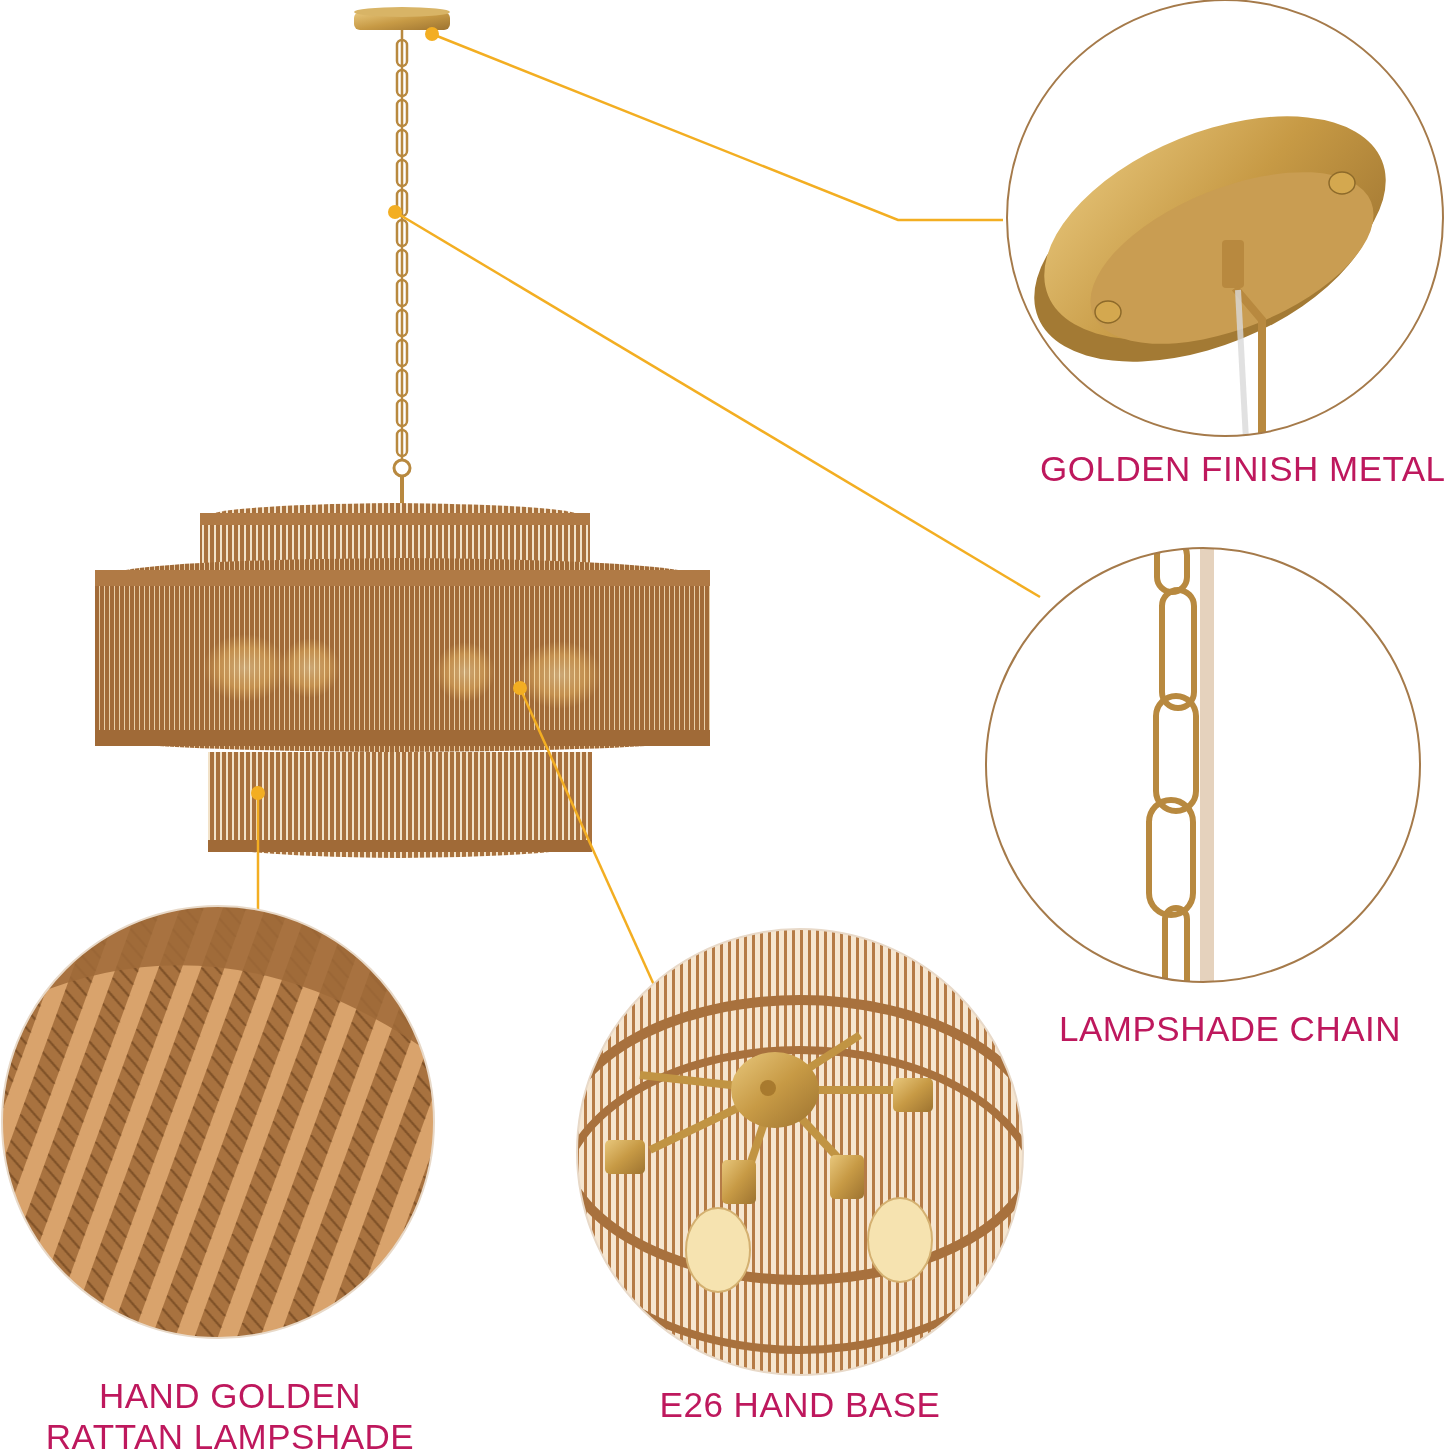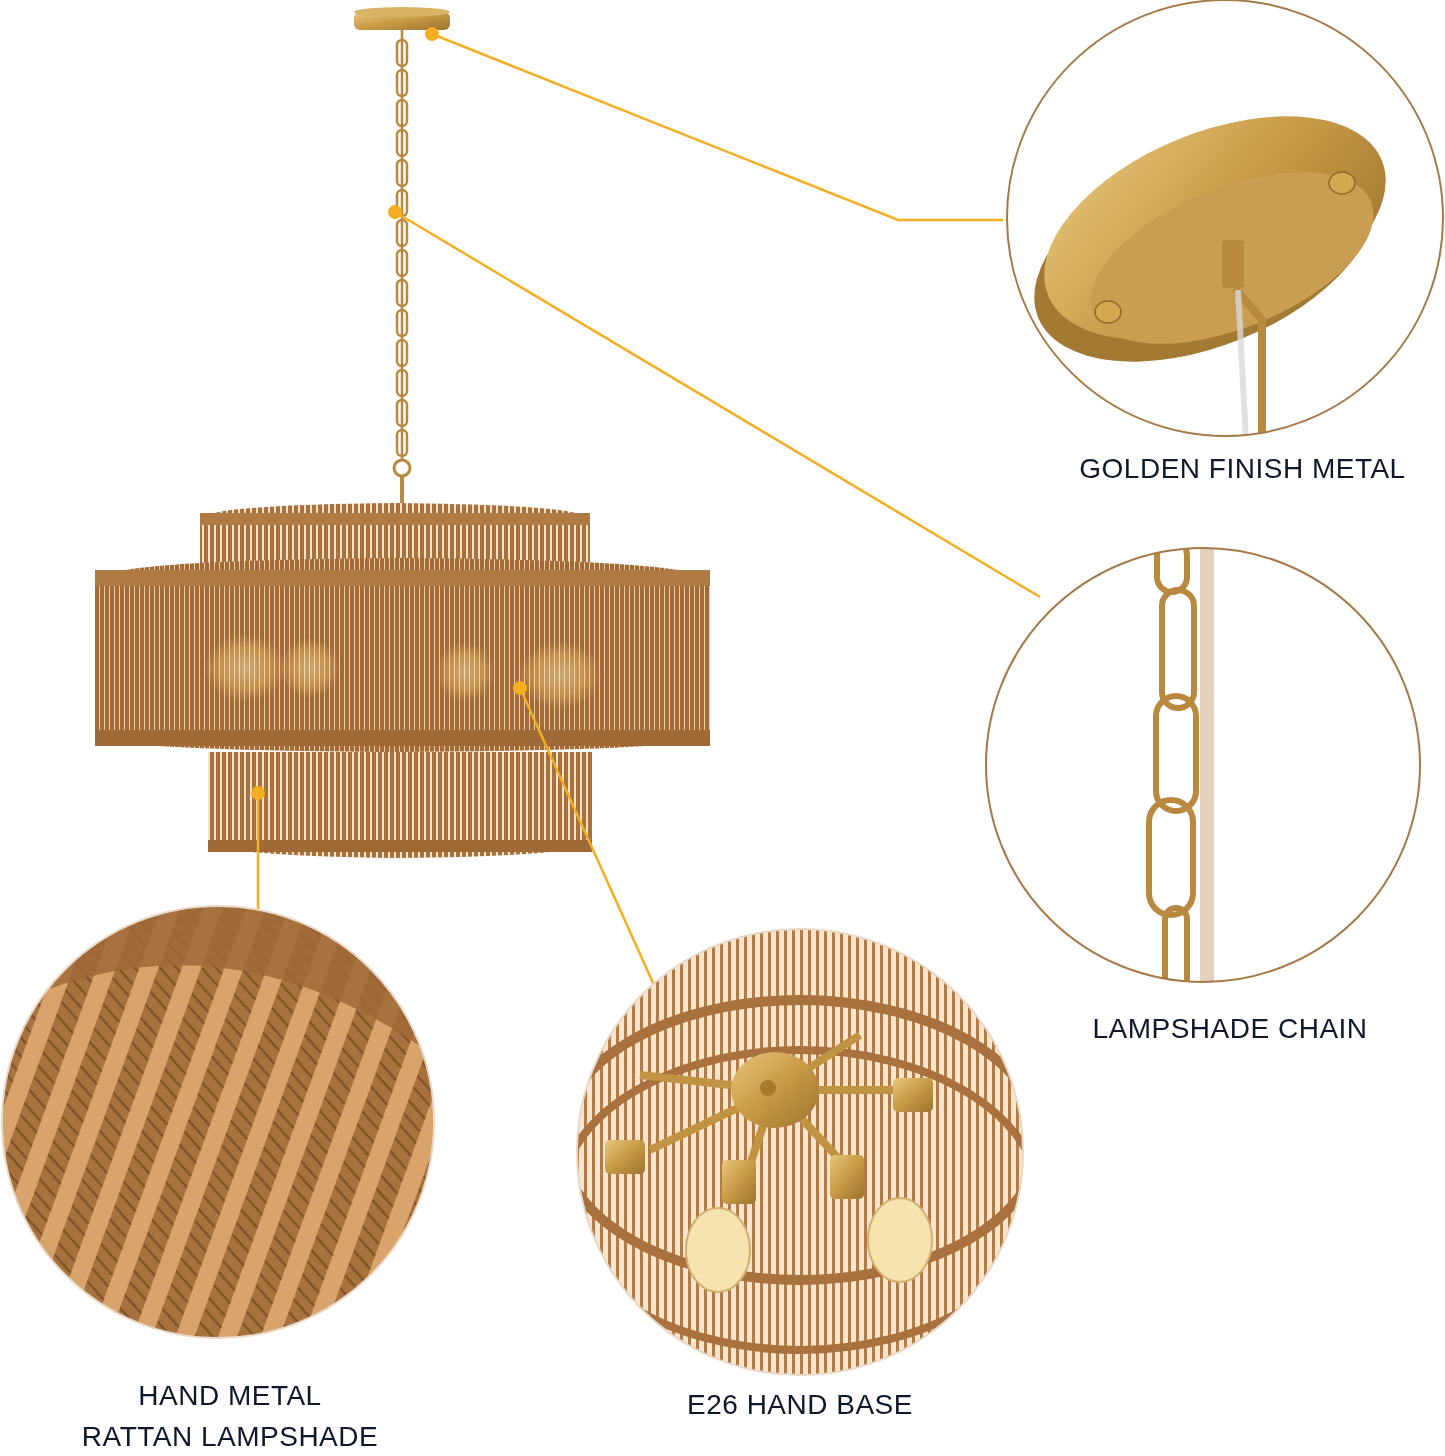--- a/index.html
+++ b/index.html
@@ -1,18 +1,18 @@
 <!DOCTYPE html>
 <html><head>
 <meta charset="utf-8">
 <style>
   html, body { margin:0; padding:0; background:#ffffff; }
   body { width:1445px; height:1456px; position:relative; overflow:hidden; font-family:"Liberation Sans", sans-serif; }
   svg.overlay { position:absolute; left:0; top:0; }
-  .label { position:absolute; color:#0f172a; font-family:"Liberation Sans", sans-serif; font-size:28px; letter-spacing:0.5px; text-align:center; white-space:nowrap; line-height:38px; }
+  .label { position:absolute; color:#be185d; font-family:"Liberation Sans", sans-serif; font-size:35px; letter-spacing:0.5px; text-align:center; white-space:nowrap; line-height:38px; }
 </style>
 </head>
 <body>
 
 <svg class="overlay" width="1445" height="1456" viewBox="0 0 1445 1456">
   <defs>
     <linearGradient id="goldGrad" x1="0" x2="1" y1="0" y2="1">
       <stop offset="0" stop-color="#e8c77c"></stop>
       <stop offset="0.5" stop-color="#c79a45"></stop>
       <stop offset="1" stop-color="#9d7330"></stop>
@@ -178,16 +178,16 @@
       <ellipse cx="900" cy="1240" rx="32" ry="42" fill="#f6e3b0" stroke="#d4b070" stroke-width="2"></ellipse>
     </g>
     <circle cx="800" cy="1152" r="223" fill="none" stroke="#e8d9c8" stroke-width="2"></circle>
   </g>
 </svg>
 
 <div class="label" style="left:1040px; top:450px; width:405px;">GOLDEN FINISH METAL</div>
 
 <div class="label" style="left:1040px; top:1010px; width:380px;">LAMPSHADE CHAIN</div>
 
-<div class="label" style="left:20px; top:1377px; width:420px;">HAND METAL</div>
+<div class="label" style="left:20px; top:1377px; width:420px;">HAND GOLDEN</div>
 <div class="label" style="left:20px; top:1418px; width:420px;text-align:center;">RATTAN LAMPSHADE</div>
 
 <div class="label" style="left:620px; top:1386px; width:360px;">E26 HAND BASE</div>
 
 </body></html>

